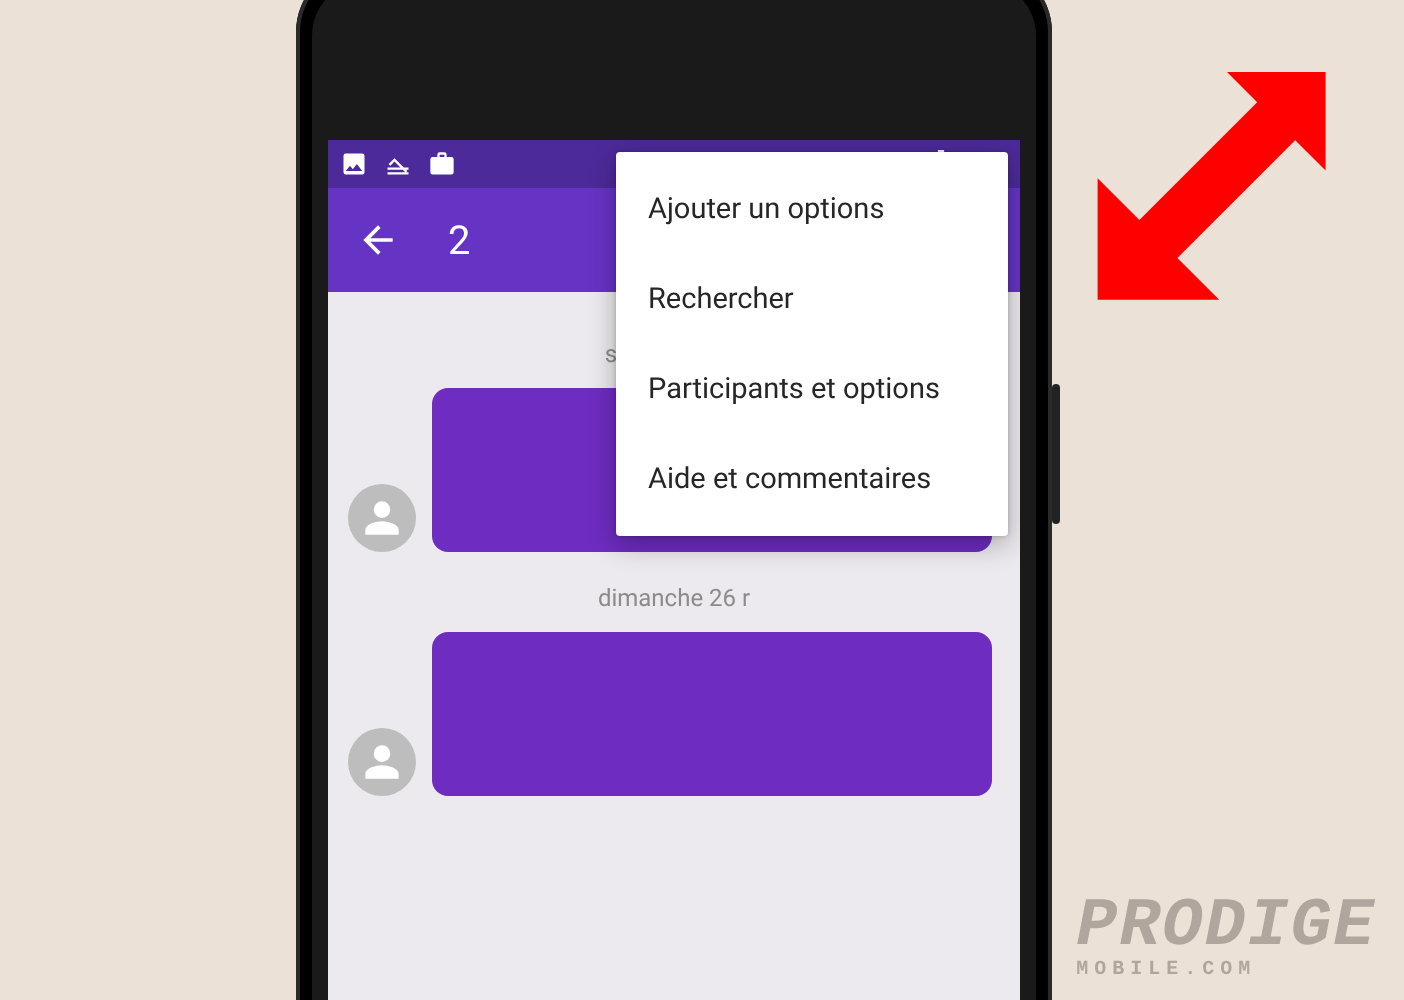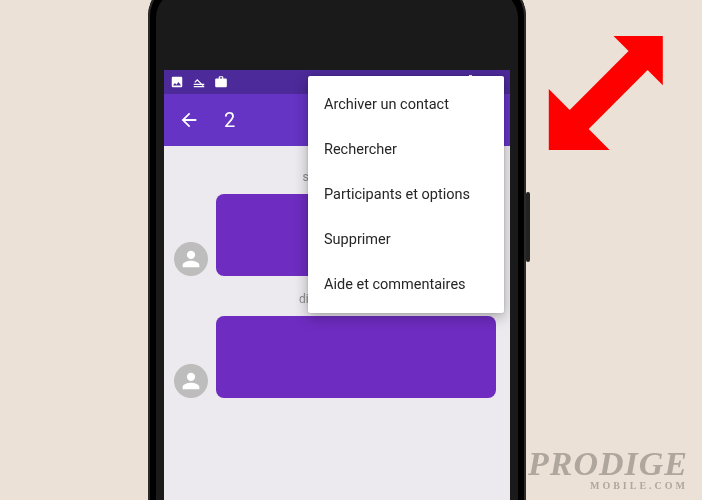--- a/index.html
+++ b/index.html
@@ -146,25 +146,25 @@
     left: 532px;
     top: 36px;
     pointer-events: none;
   }
 
   
   .watermark {
     position: absolute;
     right: 14px;
     bottom: 10px;
-    text-align: right;
+    text-align: left;
     color: #7e7670;
     opacity: .55;
     line-height: .95;
-    font-family: Liberation Serif, serif;
+    font-family: Liberation Mono, monospace;
     pointer-events:none;
   }
   .watermark .l1 { font-size: 34px; font-weight: 900; letter-spacing: 1px; font-style: italic; }
   .watermark .l2 { font-size: 10px; font-weight: 900; letter-spacing: 3px; }
 </style>
 </head>
 <body>
 
 <div class="phone">
   <div class="speaker"></div>
@@ -233,24 +233,23 @@
           <div class="avatar">
             <svg width="20" height="20" viewBox="0 0 24 24" fill="#fff">
                 <path d="M12 12a5 5 0 1 0-5-5 5 5 0 0 0 5 5zm0 2c-3.3 0-10 1.7-10 5v3h20v-3c0-3.3-6.7-5-10-5z"></path>
               </svg>
           </div>
           <div class="bubble"></div>
         </div>
       </div>
 
       <div class="menu">
-        <div class="menu-item">Archiver un contact</div>
+        <div class="menu-item">Ajouter un options</div>
         <div class="menu-item">Rechercher</div>
         <div class="menu-item">Participants et options</div>
-        <div class="menu-item">Supprimer</div>
         <div class="menu-item">Aide et commentaires</div>
       </div>
 
     </div>
   </div>
   <div class="side-button"></div>
 </div>
 
 <svg class="arrow" width="150" height="150">
   <g transform="rotate(0)">

